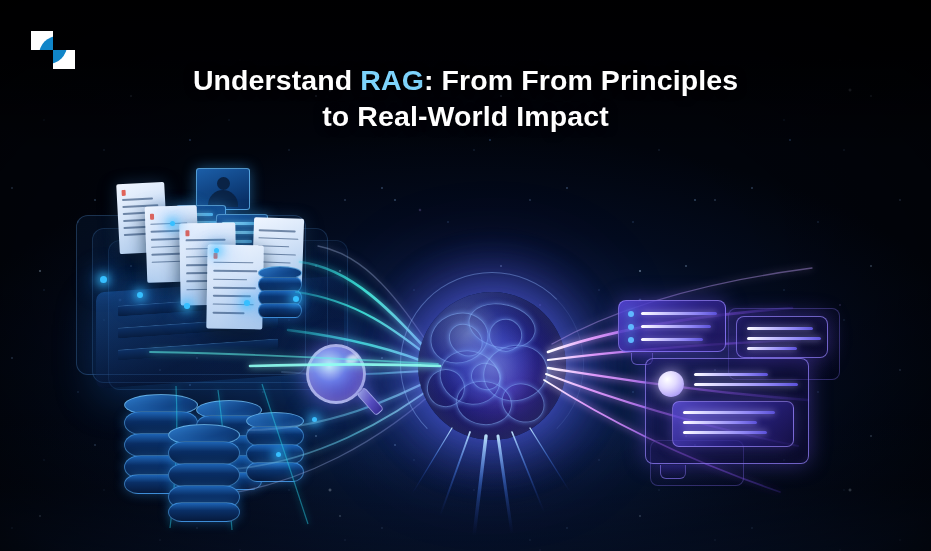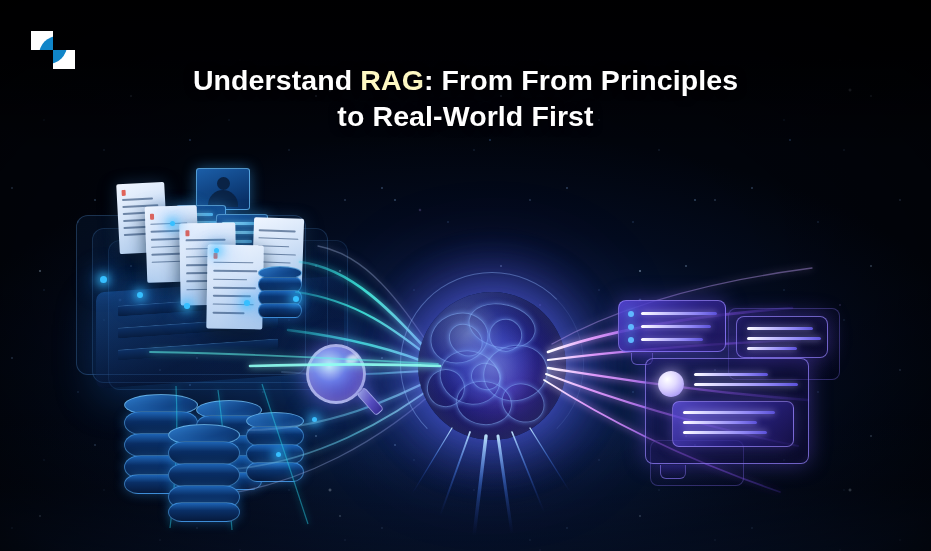--- a/index.html
+++ b/index.html
@@ -90,21 +90,21 @@
     position:absolute; left:0; right:0; top:62px;
     text-align:center;
     color:#ffffff;
     font-size:28.5px;
     font-weight:bold;
     line-height:36px;
     letter-spacing:.1px;
     text-shadow:0 1px 10px rgba(0,0,0,.85);
     white-space:pre-line;
   }
-  #headline .accent { color:#fef9c3; }
+  #headline .accent { color:#7dd3fc; }
 
   
   #art { position:absolute; inset:0; }
 
   
   .ghost-panel {
     position:absolute;
     border:1px solid rgba(86,150,215,.30);
     border-radius:12px;
     background:linear-gradient(150deg, rgba(15,48,96,.22), rgba(7,24,56,.10));
@@ -612,15 +612,15 @@
   <div id="logo">
     <div class="logo-sq tl">
       <div class="logo-q"></div>
     </div>
     <div class="logo-sq br">
       <div class="logo-q"></div>
     </div>
   </div>
 
   <h1 id="headline"><span>Understand </span><span class="accent">RAG</span><span>: From From Principles</span>
-<span>to Real-World First</span></h1>
+<span>to Real-World Impact</span></h1>
 
 </div>
 
 </body></html>

